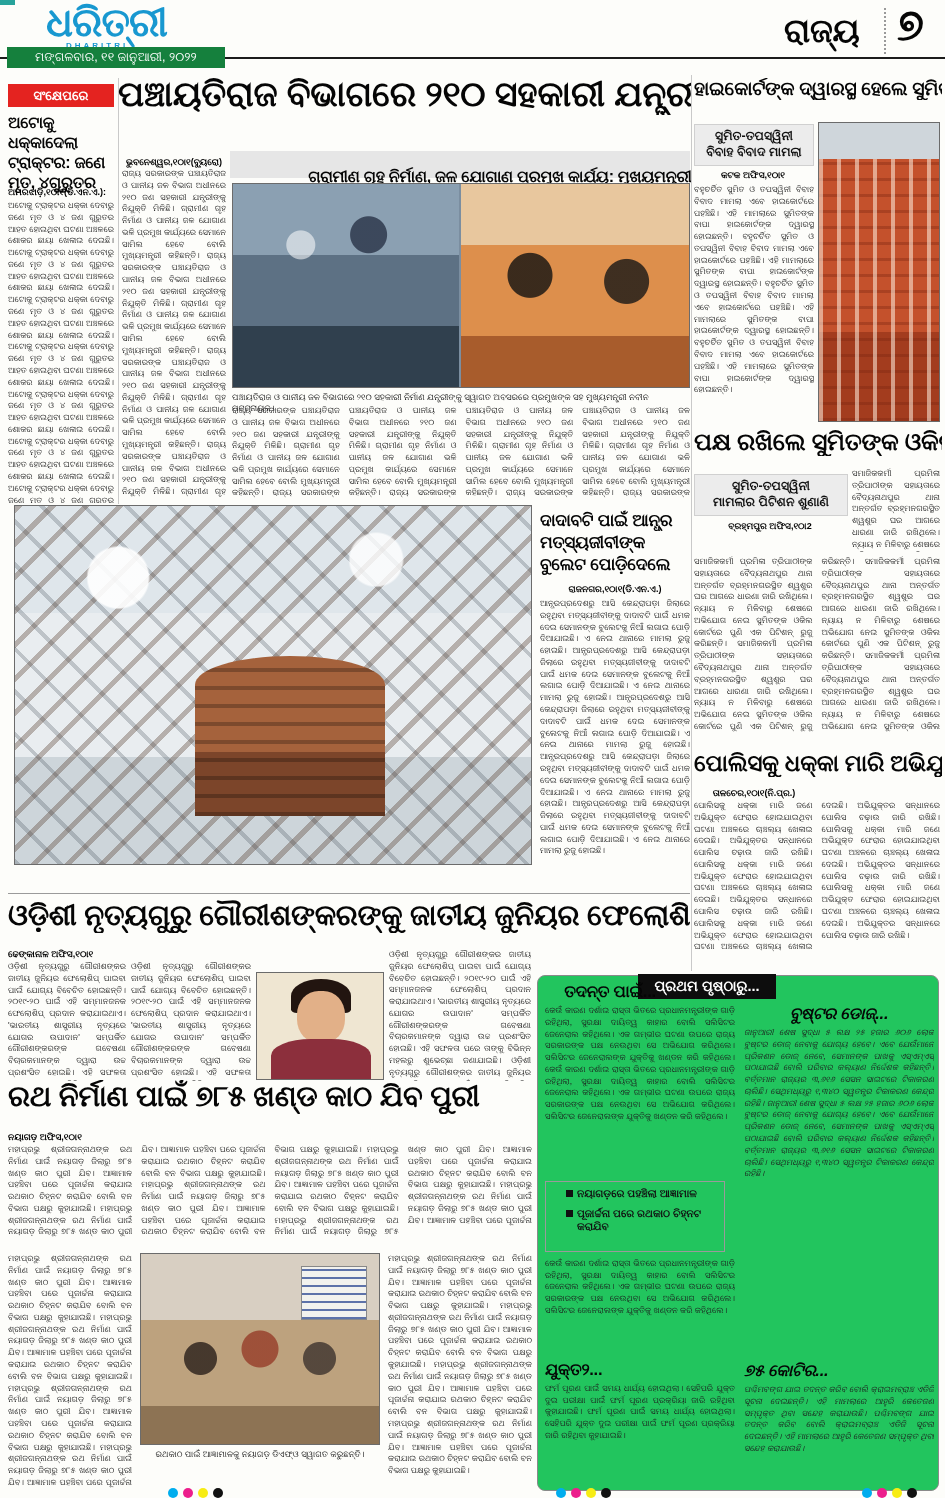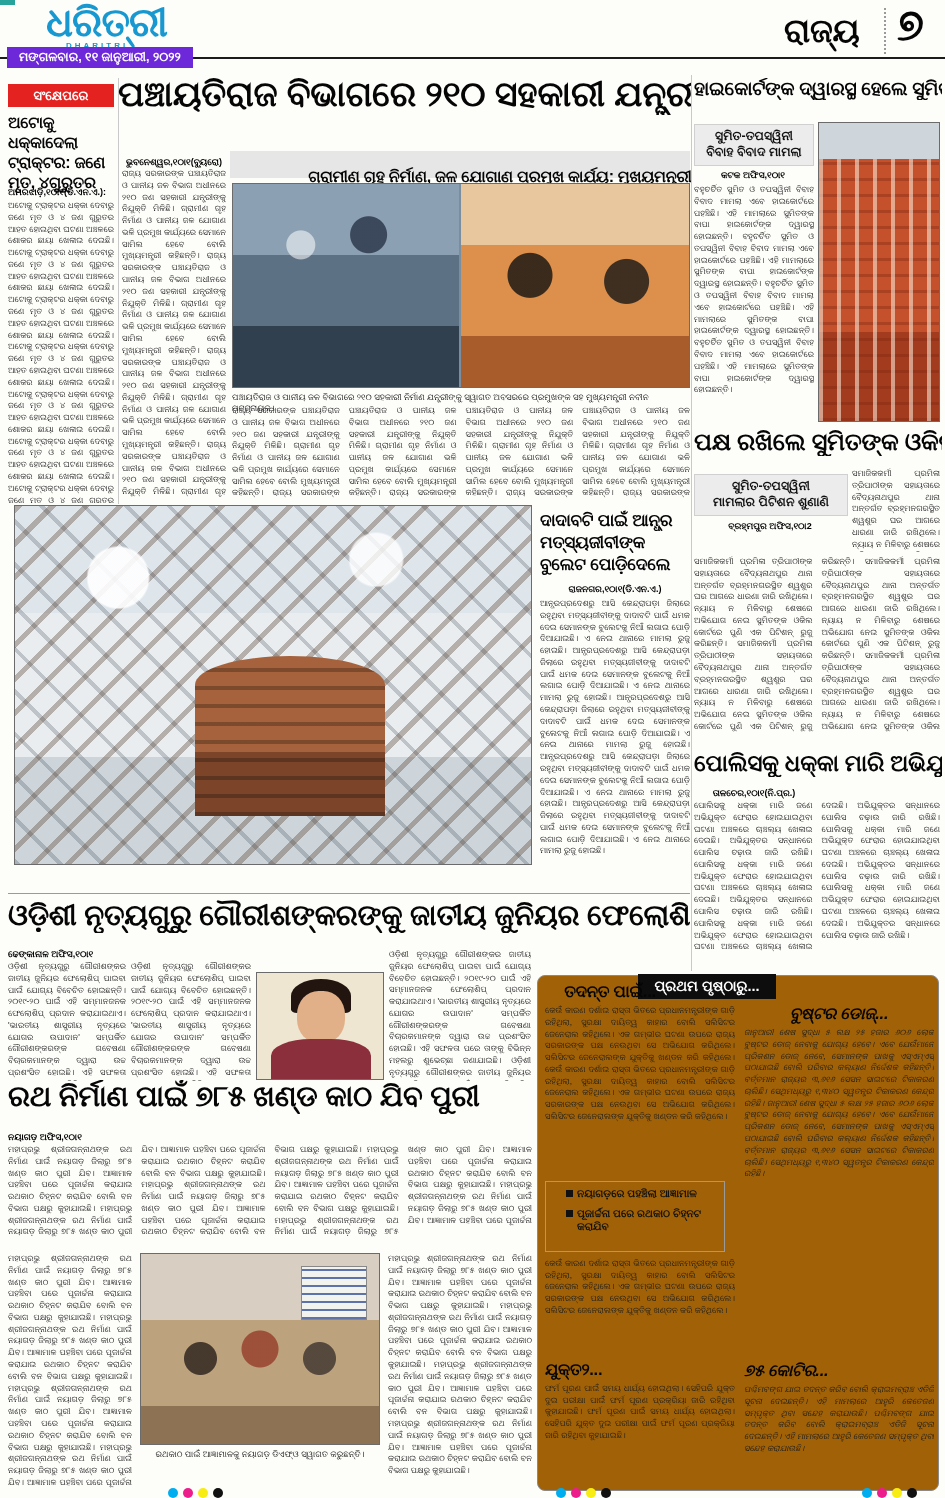--- a/index.html
+++ b/index.html
@@ -25,21 +25,21 @@
 </head>
 <body>
 
 <div class="page">
 
   <div class="abs" style="left:0;top:13;width:15px;height:5px;background:#27a39b;"></div>
 
   <div class="abs" style="left:46px;top:0;font-size:40px;font-weight:bold;color:#1898d0;letter-spacing:-1px;">ଧରିତ୍ରୀ</div>
   <div class="abs" style="left:66px;top:41px;font-size:8px;font-weight:bold;letter-spacing:3px;color:#1898d0;">DHARITRI</div>
   <div class="abs hrule" style="left:0;top:57px;width:945px;"></div>
-  <div class="abs" style="left:7px;top:47px;background:#6d28d9;color:#fff;font-size:12.5px;font-weight:bold;padding:3px 12px;">ମଙ୍ଗଳବାର, ୧୧ ଜାନୁଆରୀ, ୨୦୨୨</div>
+  <div class="abs" style="left:7px;top:47px;background:#15803d;color:#fff;font-size:12.5px;font-weight:normal;padding:3px 28px;">ମଙ୍ଗଳବାର, ୧୧ ଜାନୁଆରୀ, ୨୦୨୨</div>
   <div class="abs headline" style="left:784px;top:12px;font-size:33px;">ରାଜ୍ୟ</div>
   <div class="abs" style="left:884px;top:8px;height:46px;border-left:2px dotted #9a9a9a;"></div>
   <div class="abs headline" style="left:897px;top:0;font-size:44px;">୭</div>
 
   <div class="abs center" style="left:8px;top:84px;width:106px;height:23px;line-height:23px;background:#e42320;color:#fff;font-weight:bold;font-size:13px;">ସଂକ୍ଷେପରେ</div>
   <div class="abs headline" style="left:8px;top:113px;width:106px;font-size:16px;line-height:1.25;">ଅଟୋକୁ ଧକ୍କାଦେଲା ଟ୍ରାକ୍ଟର: ଜଣେ ମୃତ, ୪ଗୁରୁତର</div>
   <div class="abs dateline" style="left:8px;top:187px;width:106px;">ଅମରଝାଡ଼ି,୧୦ା୧(ଡି.ଏନ.ଏ.):</div>
   <div class="abs body-text" style="left:8px;top:200px;width:106px;height:303px;">ଅଟୋକୁ ଟ୍ରାକ୍ଟର ଧକ୍କା ଦେବାରୁ ଜଣେ ମୃତ ଓ ୪ ଜଣ ଗୁରୁତର ଆହତ ହୋଇଥିବା ଘଟଣା ଅଞ୍ଚଳରେ ଶୋକର ଛାୟା ଖେଳାଇ ଦେଇଛି। ଅଟୋକୁ ଟ୍ରାକ୍ଟର ଧକ୍କା ଦେବାରୁ ଜଣେ ମୃତ ଓ ୪ ଜଣ ଗୁରୁତର ଆହତ ହୋଇଥିବା ଘଟଣା ଅଞ୍ଚଳରେ ଶୋକର ଛାୟା ଖେଳାଇ ଦେଇଛି। ଅଟୋକୁ ଟ୍ରାକ୍ଟର ଧକ୍କା ଦେବାରୁ ଜଣେ ମୃତ ଓ ୪ ଜଣ ଗୁରୁତର ଆହତ ହୋଇଥିବା ଘଟଣା ଅଞ୍ଚଳରେ ଶୋକର ଛାୟା ଖେଳାଇ ଦେଇଛି। ଅଟୋକୁ ଟ୍ରାକ୍ଟର ଧକ୍କା ଦେବାରୁ ଜଣେ ମୃତ ଓ ୪ ଜଣ ଗୁରୁତର ଆହତ ହୋଇଥିବା ଘଟଣା ଅଞ୍ଚଳରେ ଶୋକର ଛାୟା ଖେଳାଇ ଦେଇଛି। ଅଟୋକୁ ଟ୍ରାକ୍ଟର ଧକ୍କା ଦେବାରୁ ଜଣେ ମୃତ ଓ ୪ ଜଣ ଗୁରୁତର ଆହତ ହୋଇଥିବା ଘଟଣା ଅଞ୍ଚଳରେ ଶୋକର ଛାୟା ଖେଳାଇ ଦେଇଛି। ଅଟୋକୁ ଟ୍ରାକ୍ଟର ଧକ୍କା ଦେବାରୁ ଜଣେ ମୃତ ଓ ୪ ଜଣ ଗୁରୁତର ଆହତ ହୋଇଥିବା ଘଟଣା ଅଞ୍ଚଳରେ ଶୋକର ଛାୟା ଖେଳାଇ ଦେଇଛି। ଅଟୋକୁ ଟ୍ରାକ୍ଟର ଧକ୍କା ଦେବାରୁ ଜଣେ ମୃତ ଓ ୪ ଜଣ ଗୁରୁତର ଆହତ ହୋଇଥିବା ଘଟଣା ଅଞ୍ଚଳରେ ଶୋକର ଛାୟା ଖେଳାଇ ଦେଇଛି। ଅଟୋକୁ ଟ୍ରାକ୍ଟର ଧକ୍କା ଦେବାରୁ ଜଣେ ମୃତ ଓ ୪ ଜଣ ଗୁରୁତର ଆହତ ହୋଇଥିବା ଘଟଣା ଅଞ୍ଚଳରେ ଶୋକର ଛାୟା ଖେଳାଇ ଦେଇଛି। ଅଟୋକୁ ଟ୍ରାକ୍ଟର ଧକ୍କା ଦେବାରୁ ଜଣେ ମୃତ ଓ ୪ ଜଣ ଗୁରୁତର ଆହତ ହୋଇଥିବା ଘଟଣା ଅଞ୍ଚଳରେ ଶୋକର ଛାୟା ଖେଳାଇ ଦେଇଛି।</div>
   <div class="abs vrule" style="left:118px;top:78px;height:426px;"></div>
 
@@ -111,21 +111,21 @@
   <div class="abs dateline" style="left:8px;top:949px;width:120px;">ଢେଙ୍କାନାଳ ଅଫିସ,୧୦ା୧</div>
   <div class="abs body-text" style="left:8px;top:961px;width:118px;height:120px;">ଓଡ଼ିଶୀ ନୃତ୍ୟଗୁରୁ ଗୌରୀଶଙ୍କର ଜାତୀୟ ଜୁନିୟର ଫେଲୋଶିପ୍ ପାଇବା ପାଇଁ ଯୋଗ୍ୟ ବିବେଚିତ ହୋଇଛନ୍ତି। ୨୦୧୯-୨୦ ପାଇଁ ଏହି ସମ୍ମାନଜନକ ଫେଲୋଶିପ୍ ପ୍ରଦାନ କରାଯାଇଥାଏ। 'ଭାରତୀୟ ଶାସ୍ତ୍ରୀୟ ନୃତ୍ୟରେ ଯୋଗର ଉପାଦାନ' ସମ୍ପର୍କିତ ଗୌରୀଶଙ୍କରଙ୍କ ଗବେଷଣା ବିଚାରକମାନଙ୍କ ଦ୍ୱାରା ଉଚ୍ଚ ପ୍ରଶଂସିତ ହୋଇଛି। ଏହି ସଫଳତା ପରେ ତାଙ୍କୁ ବିଭିନ୍ନ ମହଲରୁ ଶୁଭେଚ୍ଛା ଜଣାଯାଇଛି। ଓଡ଼ିଶୀ ନୃତ୍ୟଗୁରୁ ଗୌରୀଶଙ୍କର ଜାତୀୟ ଜୁନିୟର ଫେଲୋଶିପ୍ ପାଇବା ପାଇଁ ଯୋଗ୍ୟ ବିବେଚିତ ହୋଇଛନ୍ତି। ୨୦୧୯-୨୦ ପାଇଁ ଏହି ସମ୍ମାନଜନକ ଫେଲୋଶିପ୍ ପ୍ରଦାନ କରାଯାଇଥାଏ। 'ଭାରତୀୟ ଶାସ୍ତ୍ରୀୟ ନୃତ୍ୟରେ ଯୋଗର ଉପାଦାନ' ସମ୍ପର୍କିତ ଗୌରୀଶଙ୍କରଙ୍କ ଗବେଷଣା ବିଚାରକମାନଙ୍କ ଦ୍ୱାରା ଉଚ୍ଚ ପ୍ରଶଂସିତ ହୋଇଛି। ଏହି ସଫଳତା ପରେ ତାଙ୍କୁ ବିଭିନ୍ନ ମହଲରୁ ଶୁଭେଚ୍ଛା ଜଣାଯାଇଛି।</div>
   <div class="abs body-text" style="left:131px;top:961px;width:120px;height:120px;">ଓଡ଼ିଶୀ ନୃତ୍ୟଗୁରୁ ଗୌରୀଶଙ୍କର ଜାତୀୟ ଜୁନିୟର ଫେଲୋଶିପ୍ ପାଇବା ପାଇଁ ଯୋଗ୍ୟ ବିବେଚିତ ହୋଇଛନ୍ତି। ୨୦୧୯-୨୦ ପାଇଁ ଏହି ସମ୍ମାନଜନକ ଫେଲୋଶିପ୍ ପ୍ରଦାନ କରାଯାଇଥାଏ। 'ଭାରତୀୟ ଶାସ୍ତ୍ରୀୟ ନୃତ୍ୟରେ ଯୋଗର ଉପାଦାନ' ସମ୍ପର୍କିତ ଗୌରୀଶଙ୍କରଙ୍କ ଗବେଷଣା ବିଚାରକମାନଙ୍କ ଦ୍ୱାରା ଉଚ୍ଚ ପ୍ରଶଂସିତ ହୋଇଛି। ଏହି ସଫଳତା ପରେ ତାଙ୍କୁ ବିଭିନ୍ନ ମହଲରୁ ଶୁଭେଚ୍ଛା ଜଣାଯାଇଛି। ଓଡ଼ିଶୀ ନୃତ୍ୟଗୁରୁ ଗୌରୀଶଙ୍କର ଜାତୀୟ ଜୁନିୟର ଫେଲୋଶିପ୍ ପାଇବା ପାଇଁ ଯୋଗ୍ୟ ବିବେଚିତ ହୋଇଛନ୍ତି। ୨୦୧୯-୨୦ ପାଇଁ ଏହି ସମ୍ମାନଜନକ ଫେଲୋଶିପ୍ ପ୍ରଦାନ କରାଯାଇଥାଏ। 'ଭାରତୀୟ ଶାସ୍ତ୍ରୀୟ ନୃତ୍ୟରେ ଯୋଗର ଉପାଦାନ' ସମ୍ପର୍କିତ ଗୌରୀଶଙ୍କରଙ୍କ ଗବେଷଣା ବିଚାରକମାନଙ୍କ ଦ୍ୱାରା ଉଚ୍ଚ ପ୍ରଶଂସିତ ହୋଇଛି। ଏହି ସଫଳତା ପରେ ତାଙ୍କୁ ବିଭିନ୍ନ ମହଲରୁ ଶୁଭେଚ୍ଛା ଜଣାଯାଇଛି।</div>
   <div class="abs photo" style="left:256px;top:972px;width:128px;height:108px;background:linear-gradient(180deg,#efe6d2 0 100%);">
     <div class="abs" style="left:34px;top:6px;width:60px;height:34px;background:#221510;border-radius:50% 50% 10% 10%;"></div>
     <div class="abs" style="left:40px;top:18px;width:48px;height:52px;background:#e2b088;border-radius:45%;"></div>
     <div class="abs" style="left:14px;top:66px;width:100px;height:42px;background:#8c2f3c;border-radius:40% 40% 0 0;"></div>
   </div>
   <div class="abs body-text" style="left:389px;top:949px;width:142px;height:132px;">ଓଡ଼ିଶୀ ନୃତ୍ୟଗୁରୁ ଗୌରୀଶଙ୍କର ଜାତୀୟ ଜୁନିୟର ଫେଲୋଶିପ୍ ପାଇବା ପାଇଁ ଯୋଗ୍ୟ ବିବେଚିତ ହୋଇଛନ୍ତି। ୨୦୧୯-୨୦ ପାଇଁ ଏହି ସମ୍ମାନଜନକ ଫେଲୋଶିପ୍ ପ୍ରଦାନ କରାଯାଇଥାଏ। 'ଭାରତୀୟ ଶାସ୍ତ୍ରୀୟ ନୃତ୍ୟରେ ଯୋଗର ଉପାଦାନ' ସମ୍ପର୍କିତ ଗୌରୀଶଙ୍କରଙ୍କ ଗବେଷଣା ବିଚାରକମାନଙ୍କ ଦ୍ୱାରା ଉଚ୍ଚ ପ୍ରଶଂସିତ ହୋଇଛି। ଏହି ସଫଳତା ପରେ ତାଙ୍କୁ ବିଭିନ୍ନ ମହଲରୁ ଶୁଭେଚ୍ଛା ଜଣାଯାଇଛି। ଓଡ଼ିଶୀ ନୃତ୍ୟଗୁରୁ ଗୌରୀଶଙ୍କର ଜାତୀୟ ଜୁନିୟର ଫେଲୋଶିପ୍ ପାଇବା ପାଇଁ ଯୋଗ୍ୟ ବିବେଚିତ ହୋଇଛନ୍ତି। ୨୦୧୯-୨୦ ପାଇଁ ଏହି ସମ୍ମାନଜନକ ଫେଲୋଶିପ୍ ପ୍ରଦାନ କରାଯାଇଥାଏ। 'ଭାରତୀୟ ଶାସ୍ତ୍ରୀୟ ନୃତ୍ୟରେ ଯୋଗର ଉପାଦାନ' ସମ୍ପର୍କିତ ଗୌରୀଶଙ୍କରଙ୍କ ଗବେଷଣା ବିଚାରକମାନଙ୍କ ଦ୍ୱାରା ଉଚ୍ଚ ପ୍ରଶଂସିତ ହୋଇଛି। ଏହି ସଫଳତା ପରେ ତାଙ୍କୁ ବିଭିନ୍ନ ମହଲରୁ ଶୁଭେଚ୍ଛା ଜଣାଯାଇଛି।</div>
 
-  <div class="abs" style="left:537px;top:975px;width:402px;height:516px;border:1.5px solid #8a8a8a;border-radius:8px;background:#a16207;box-sizing:border-box;">
+  <div class="abs" style="left:537px;top:975px;width:402px;height:516px;border:1.5px solid #8a8a8a;border-radius:8px;background:#22c55e;box-sizing:border-box;">
     <div class="abs center" style="left:100px;top:-2px;width:138px;height:25px;line-height:25px;background:#0d0d0d;color:#fff;font-weight:bold;font-size:14.5px;">ପ୍ରଥମ ପୃଷ୍ଠାରୁ...</div>
 
     <div class="abs" style="left:7px;top:6px;width:190px;height:502px;overflow:hidden;">
       <div class="headline center" style="font-size:16.5px;margin-bottom:4px;width:130px;">ତଦନ୍ତ ପାଇଁ...</div>
       <div class="body-text" style="height:170px;">କେଉଁ କାରଣ ଦର୍ଶାଇ ରାସ୍ତା ଭିତରେ ପ୍ରଧାନମନ୍ତ୍ରୀଙ୍କ ଗାଡ଼ି ରହିଥିଲା, ସୁରକ୍ଷା ଦାୟିତ୍ୱ କାହାର ବୋଲି ସଲିସିଟର ଜେନେରାଲ କହିଥିଲେ। ଏକ ଗମ୍ଭୀର ଘଟଣା ଉପରେ ରାଜ୍ୟ ସରକାରଙ୍କ ପକ୍ଷ ନେଉଥିବା ସେ ଅଭିଯୋଗ କରିଥିଲେ। ସଲିସିଟର ଜେନେରାଲଙ୍କ ଯୁକ୍ତିକୁ ଖଣ୍ଡନ କରି କହିଥିଲେ। କେଉଁ କାରଣ ଦର୍ଶାଇ ରାସ୍ତା ଭିତରେ ପ୍ରଧାନମନ୍ତ୍ରୀଙ୍କ ଗାଡ଼ି ରହିଥିଲା, ସୁରକ୍ଷା ଦାୟିତ୍ୱ କାହାର ବୋଲି ସଲିସିଟର ଜେନେରାଲ କହିଥିଲେ। ଏକ ଗମ୍ଭୀର ଘଟଣା ଉପରେ ରାଜ୍ୟ ସରକାରଙ୍କ ପକ୍ଷ ନେଉଥିବା ସେ ଅଭିଯୋଗ କରିଥିଲେ। ସଲିସିଟର ଜେନେରାଲଙ୍କ ଯୁକ୍ତିକୁ ଖଣ୍ଡନ କରି କହିଥିଲେ।</div>
       <div style="border:1px solid #9a9a9a;padding:5px 20px;margin:6px 0;width:138px;">
         <div class="bullet-row">
           <span class="sq"></span>
           <span>ନୟାଗଡ଼ରେ ପହଞ୍ଚିଲା ଆଜ୍ଞାମାଳ</span>
         </div>

